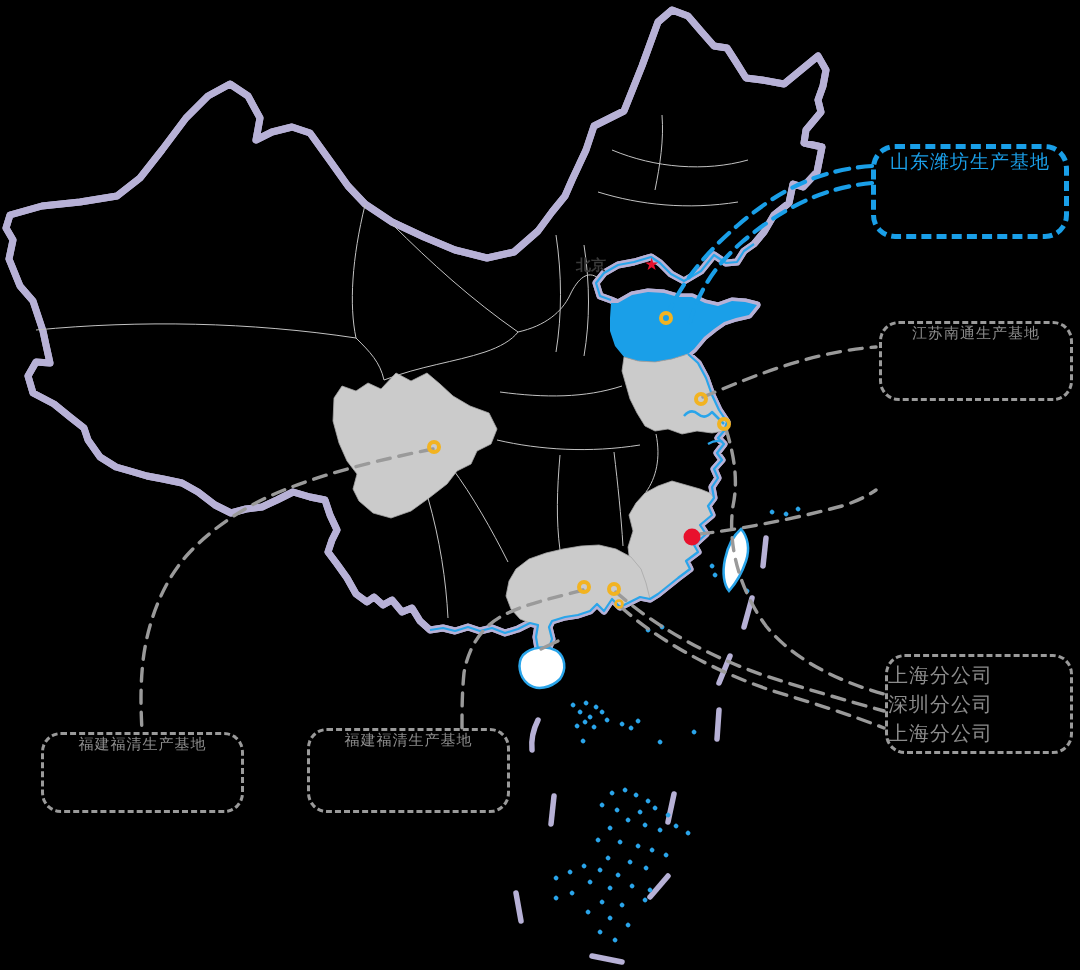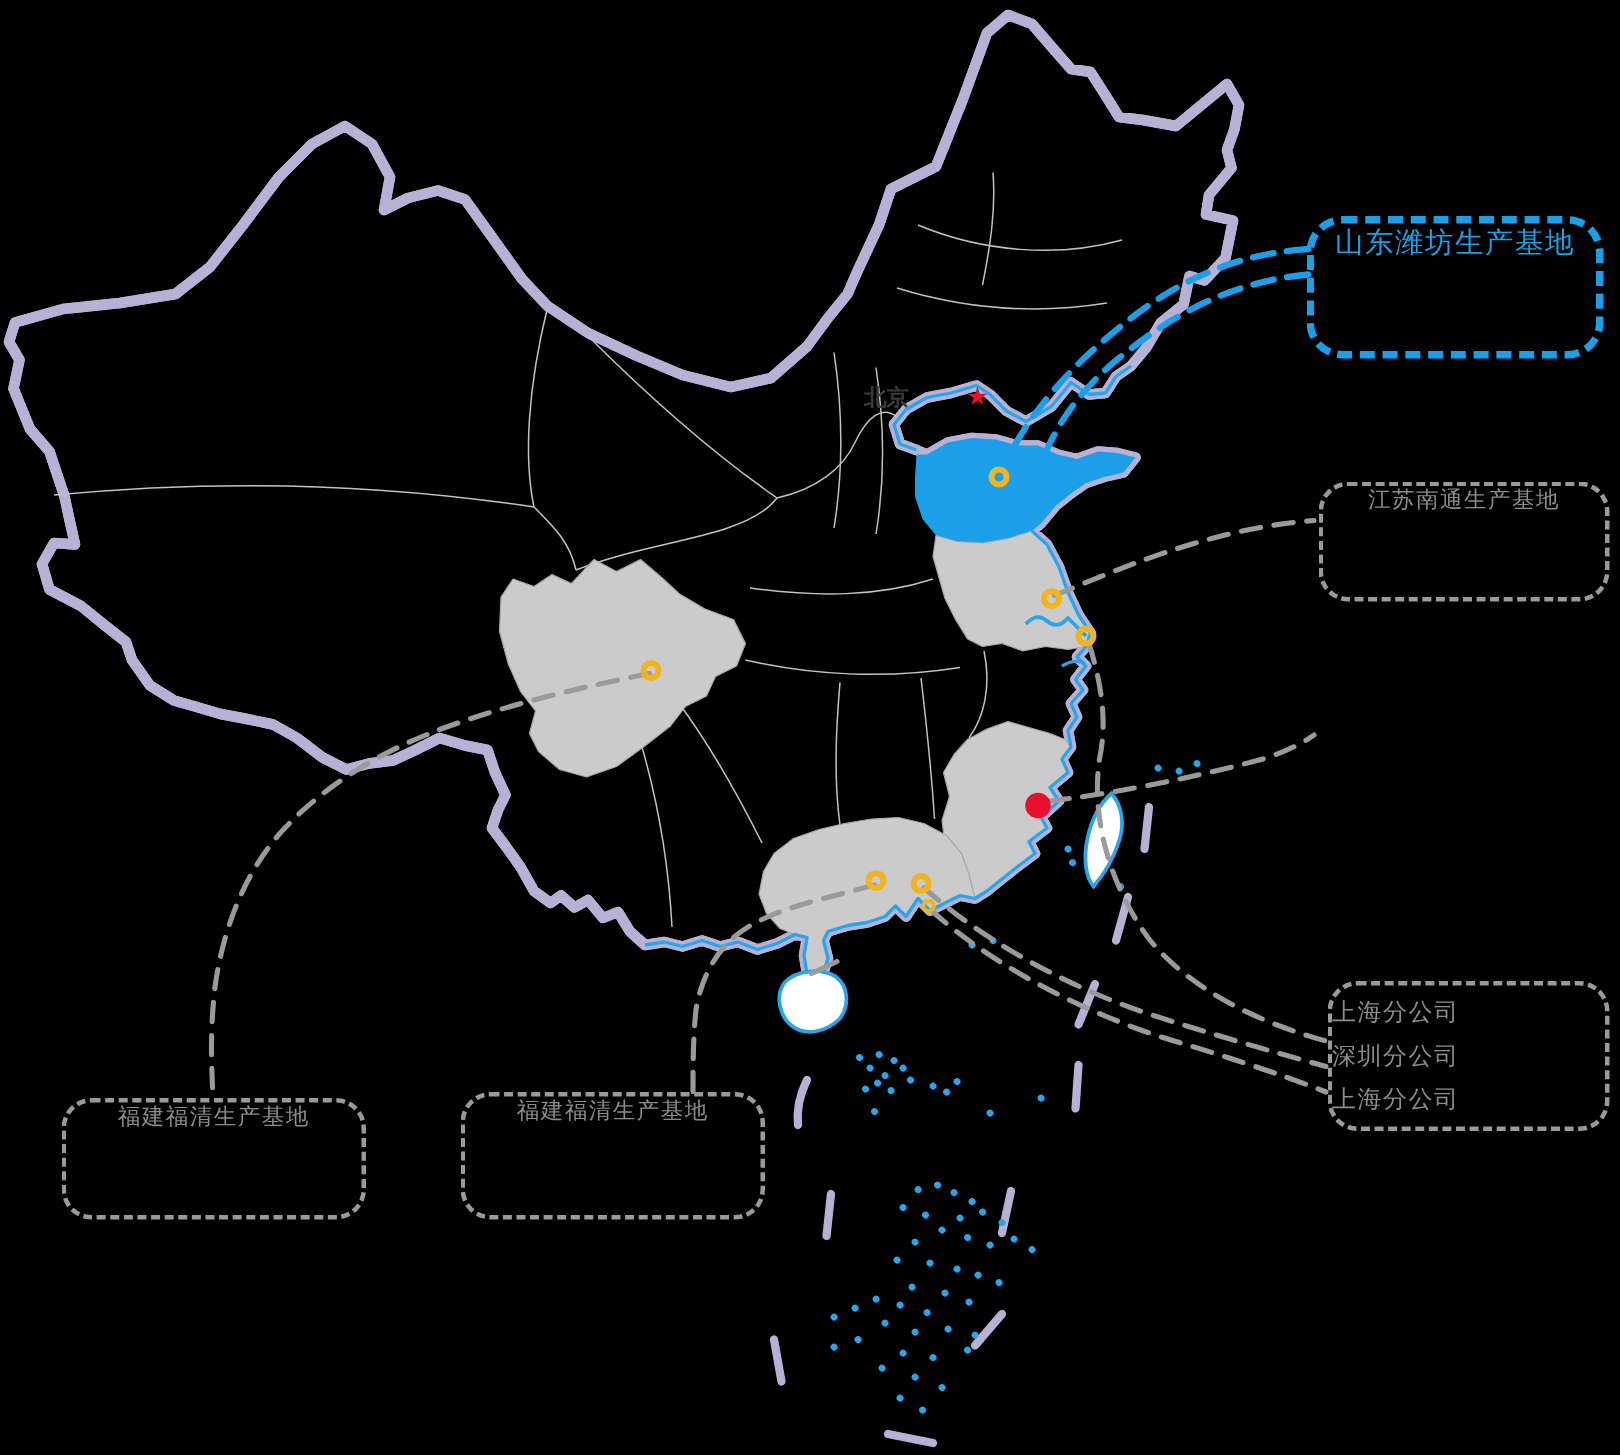--- a/index.html
+++ b/index.html
@@ -8,21 +8,21 @@
   #mapsvg{position:absolute;left:0;top:0;}
   .callout{position:absolute;display:flex;align-items:flex-start;justify-content:center;
            border-radius:20px;font-weight:normal;text-align:center;letter-spacing:1px;
            box-sizing:border-box;}
   .callout.blue{border:5px dashed #1A9FE8;color:#1A9FE8;font-size:19px;border-radius:24px;}
   .callout.gray{border:3px dashed #9a9a9a;color:#8c8c8c;font-size:15px;}
   #co-shandong{left:871px;top:144px;width:198px;height:95px;}
   #co-jiangsu{left:879px;top:321px;width:194px;height:80px;}
   #co-fujian{left:875px;top:483px;width:196px;height:84px;}
   #co-branches{left:885px;top:654px;width:188px;height:100px;flex-direction:column;
-               font-size:16px;line-height:29px;}
+               font-size:20px;line-height:29px;}
   #co-sichuan{left:41px;top:732px;width:203px;height:81px;}
   #co-zhaoqing{left:307px;top:728px;width:203px;height:85px;}
   #beijing{position:absolute;left:576px;top:256px;display:flex;align-items:flex-start;
            font-size:15px;font-weight:bold;color:#3a3a3a;gap:36px;}
   #beijing .star{color:#e8112d;font-size:17px;margin-left:2px;line-height:1;}
 </style>
 </head>
 <body>
 
 <div id="canvas">

